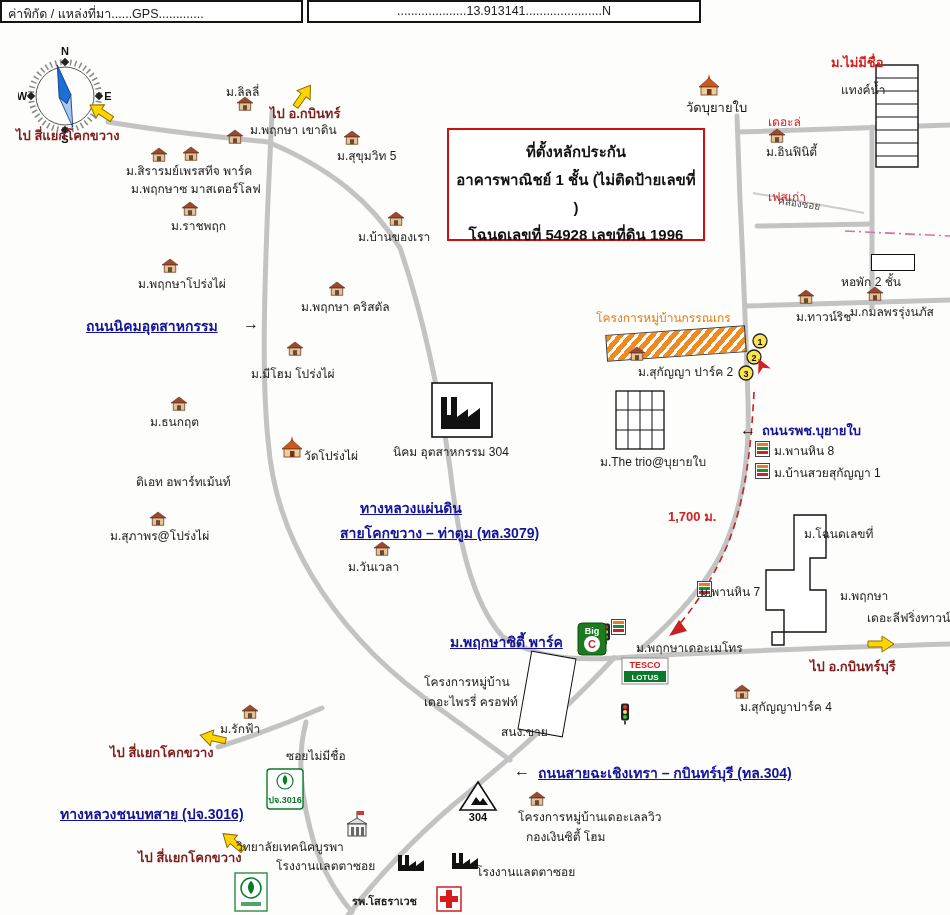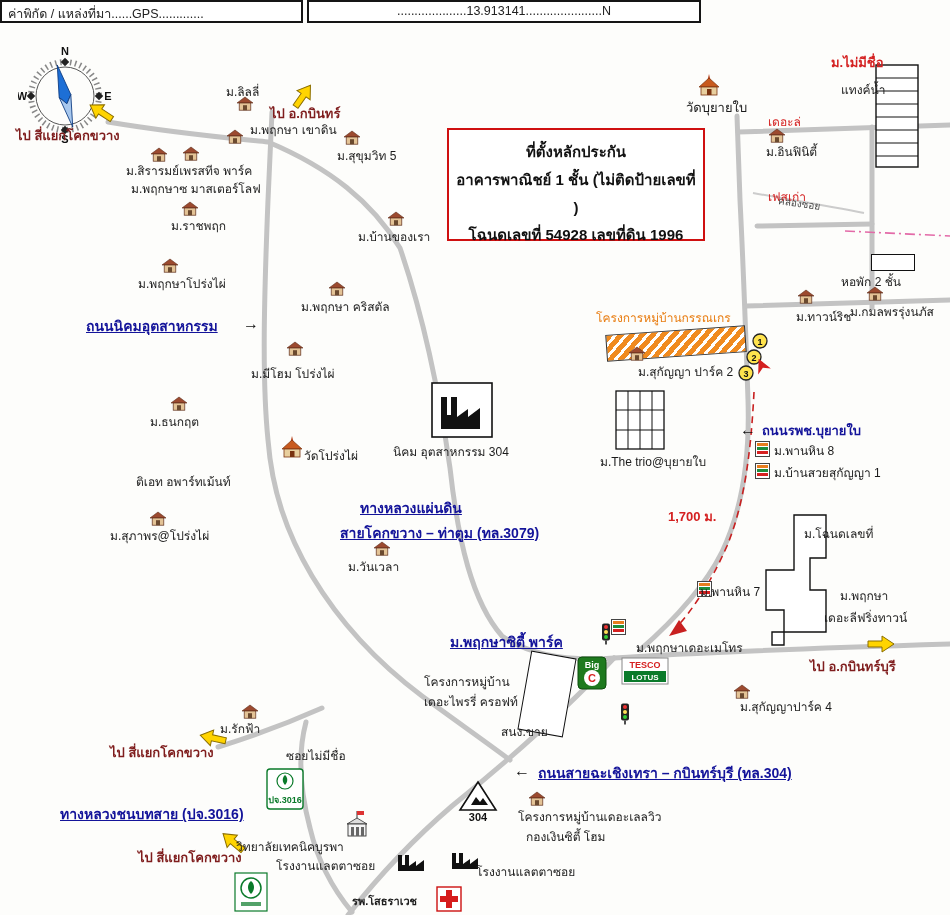--- a/index.html
+++ b/index.html
@@ -273,21 +273,21 @@
           <rect x="1" y="1" width="36" height="40" rx="3" fill="#fff" stroke="#0a7a2a" stroke-width="1.4"></rect>
           <circle cx="19" cy="13" r="8" fill="none" stroke="#0a7a2a" stroke-width="1.2"></circle>
           <path d="M19 7 c-3 2.5 -3 7 0 10 c3 -3 3 -7.5 0 -10 z" fill="#0a7a2a"></path>
           <text x="19" y="35" text-anchor="middle" font-size="9" font-weight="bold" fill="#0a7a2a">ปจ.3016</text>
         </svg></div>
       <div class="icon" style="left: 458px; top: 780px;"><svg width="40" height="42" viewBox="0 0 40 42">
           <path d="M20 2 L38 30 H2 Z" fill="#fff" stroke="#111" stroke-width="1.6"></path>
           <path d="M13 25 l5 -8 l4 5 l3 -4 l5 7 z" fill="#111"></path>
           <text x="20" y="41" text-anchor="middle" font-size="11" font-weight="bold" fill="#111">304</text>
         </svg></div>
-      <div class="icon" style="left: 577px; top: 656px;"><svg width="30" height="34" viewBox="0 0 30 34">
+      <div class="icon" style="left: 577px; top: 622px;"><svg width="30" height="34" viewBox="0 0 30 34">
           <rect x="1" y="1" width="28" height="32" rx="4" fill="#1e7a1e" stroke="#0c4d0c"></rect>
           <text x="15" y="12" text-anchor="middle" font-size="9" font-weight="bold" fill="#fff">Big</text>
           <circle cx="15" cy="22" r="8" fill="#fff"></circle>
           <text x="15" y="26" text-anchor="middle" font-size="11" font-weight="bold" fill="#d62020">C</text>
         </svg></div>
       <div class="icon" style="left: 621px; top: 657px;"><svg width="48" height="28" viewBox="0 0 48 28">
           <rect x="1" y="1" width="46" height="26" fill="#fff" stroke="#888"></rect>
           <text x="24" y="11" text-anchor="middle" font-size="9" font-weight="bold" fill="#d62020">TESCO</text>
           <rect x="3" y="14" width="42" height="11" fill="#0a7a2a"></rect>
           <text x="24" y="23" text-anchor="middle" font-size="8" font-weight="bold" fill="#fff">LOTUS</text>
@@ -375,21 +375,21 @@
       <div class="lbl" style="left: 638px; top: 366px;">ม.สุกัญญา ปาร์ค 2</div>
       <div class="lbl" style="left: 600px; top: 456px;">ม.The trio@บุยายใบ</div>
       <div class="lbl ar" style="left: 740px; top: 421px;">←</div>
       <div class="lbl navy" style="left: 762px; top: 424px;">ถนนรพช.บุยายใบ</div>
       <div class="lbl" style="left: 774px; top: 445px;">ม.พานหิน 8</div>
       <div class="lbl" style="left: 774px; top: 467px;">ม.บ้านสวยสุกัญญา 1</div>
       <div class="lbl red" style="left: 668px; top: 510px;">1,700 ม.</div>
       <div class="lbl" style="left: 804px; top: 528px;">ม.โฉนดเลขที่</div>
       <div class="lbl" style="left: 700px; top: 586px;">ม.พานหิน 7</div>
       <div class="lbl" style="left: 840px; top: 590px;">ม.พฤกษา</div>
-      <div class="lbl" style="left: 824px; top: 612px;">เดอะลีฟริ่งทาวน์</div>
+      <div class="lbl" style="left: 867px; top: 612px;">เดอะลีฟริ่งทาวน์</div>
       <div class="lbl blue" style="left: 810px; top: 660px;">ไป อ.กบินทร์บุรี</div>
       <div class="lbl navyu" style="left: 450px; top: 634px;">ม.พฤกษาซิตี้ พาร์ค</div>
       <div class="lbl" style="left: 636px; top: 642px;">ม.พฤกษาเดอะเมโทร</div>
       <div class="lbl" style="left: 424px; top: 676px;">โครงการหมู่บ้าน</div>
       <div class="lbl" style="left: 424px; top: 696px;">เดอะไพรรี่ ครอฟท์</div>
       <div class="lbl" style="left: 501px; top: 726px;">สนง.ขาย</div>
       <div class="lbl" style="left: 740px; top: 701px;">ม.สุกัญญาปาร์ค 4</div>
       <div class="lbl" style="left: 220px; top: 723px;">ม.รักฟ้า</div>
       <div class="lbl blue" style="left: 110px; top: 746px;">ไป สี่แยกโคกขวาง</div>
       <div class="lbl" style="left: 286px; top: 750px;">ซอยไม่มีชื่อ</div>

